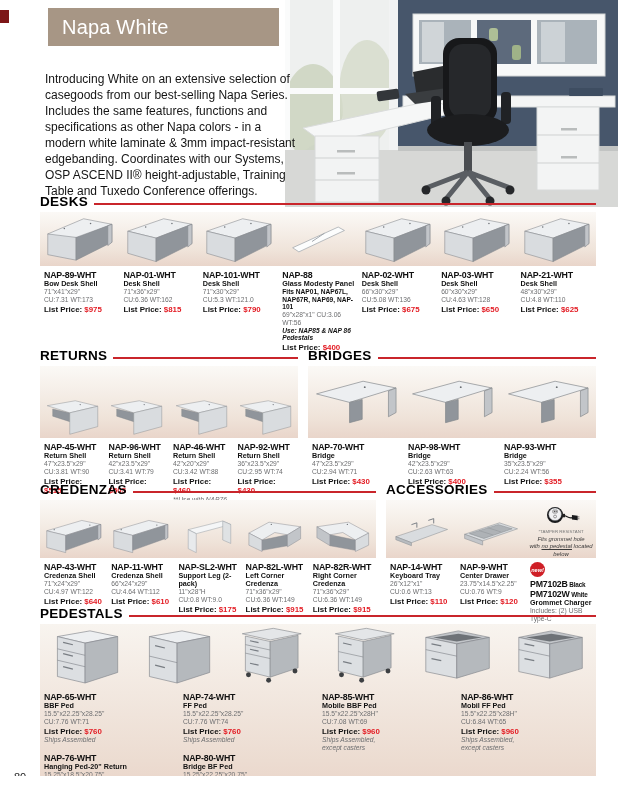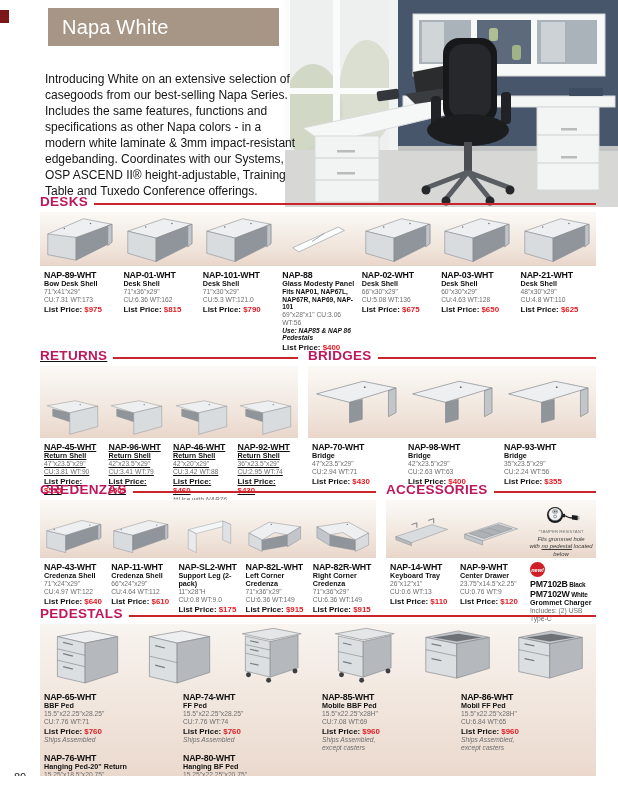--- a/index.html
+++ b/index.html
@@ -8,29 +8,29 @@
   .corner-mark{position:absolute;left:0;top:10px;width:9px;height:13px;background:#7d1618;}
   .hero-photo{position:absolute;left:285px;top:0;width:333px;height:207px;}
   .title-box{position:absolute;left:48px;top:8px;width:231px;height:38px;background:#a79685;
              display:flex;align-items:center;padding-left:14px;box-sizing:border-box;}
   .title-box span{color:#fff;font-size:20px;letter-spacing:.2px;}
   .intro{position:absolute;left:45px;top:72px;width:252px;font-size:12px;line-height:1.33;color:#141414;}
 
   .sec{z-index:2;}
   #sec-desks{position:absolute;left:40px;top:194px;width:556px;z-index:2;}
   #row-rb{position:absolute;left:40px;top:348px;width:556px;display:flex;gap:10px;z-index:2;}
-  #sec-returns{flex:0 0 258px;text-decoration:underline;}
+  #sec-returns{flex:0 0 258px;}
   #sec-bridges{flex:1;}
   #row-ca{position:absolute;left:40px;top:482px;width:556px;display:flex;gap:10px;z-index:2;}
   #sec-credenzas{flex:0 0 336px;}
   #sec-accessories{flex:1;}
   #sec-pedestals{position:absolute;left:40px;top:606px;width:556px;z-index:2;}
 
   .sec-head{display:flex;align-items:center;height:15px;}
-  .sec-title{color:#be185d;font-weight:bold;font-size:13.5px;letter-spacing:.3px;}
+  .sec-title{color:#000000;font-weight:bold;font-size:13.5px;letter-spacing:.3px;}
   .sec-rule{flex:1;height:2px;background:#c9252b;margin-left:6px;margin-top:5px;}
 
   .panel{background:linear-gradient(180deg,#fbf9f6 0%,#efe3d9 72%,#e9d5ca 100%);margin-top:3px;}
   #sec-pedestals .panel{background:linear-gradient(180deg,#f8f4ef 0%,#ecdcd1 70%,#e9d2c6 92%,#f4e9e2 100%);padding-bottom:5px;}
   .igrid{display:grid;align-items:end;}
   .lgrid{display:grid;margin-top:3px;}
   .pimg{display:flex;flex-direction:column;align-items:center;justify-content:flex-end;
         overflow:hidden;padding:2px 3px 0;box-sizing:border-box;height:100%;}
   .pimg svg{width:94%;height:auto;max-height:100%;display:block;}
   .pimg.small svg{width:60%;max-height:62%;}
@@ -669,21 +669,21 @@
             <div class="sku">NAP-76-WHT</div>
             <div class="pname">Hanging Ped-20" Return</div>
             <div class="spec">15.25"x18.5"x20.75"</div>
             <div class="spec">CU:5.03  WT:46</div>
             <div class="price"><span class="pl">List Price: </span><span class="pv">$590</span></div>
             <div class="note italic">Ships Assembled</div>
             <div class="note italic">Use with NAP46</div>
           </div>
           <div class="linfo">
             <div class="sku">NAP-80-WHT</div>
-            <div class="pname">Hanging BF Ped</div>
+            <div class="pname">Bridge BF Ped</div>
             <div class="spec">15.25"x22.25"x20.75"</div>
             <div class="spec">CU:5.75  WT:52</div>
             <div class="price"><span class="pl">List Price: </span><span class="pv">$590</span></div>
             <div class="note italic">Ships Assembled</div>
           </div>
         </div>
       </div>
     </div>
 
   <div class="footer">

